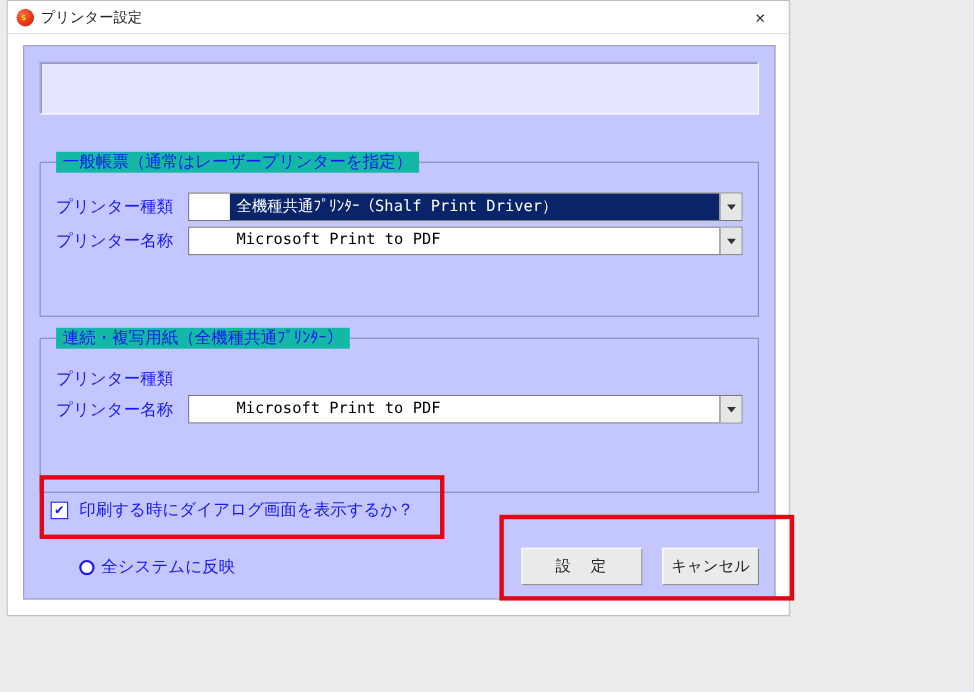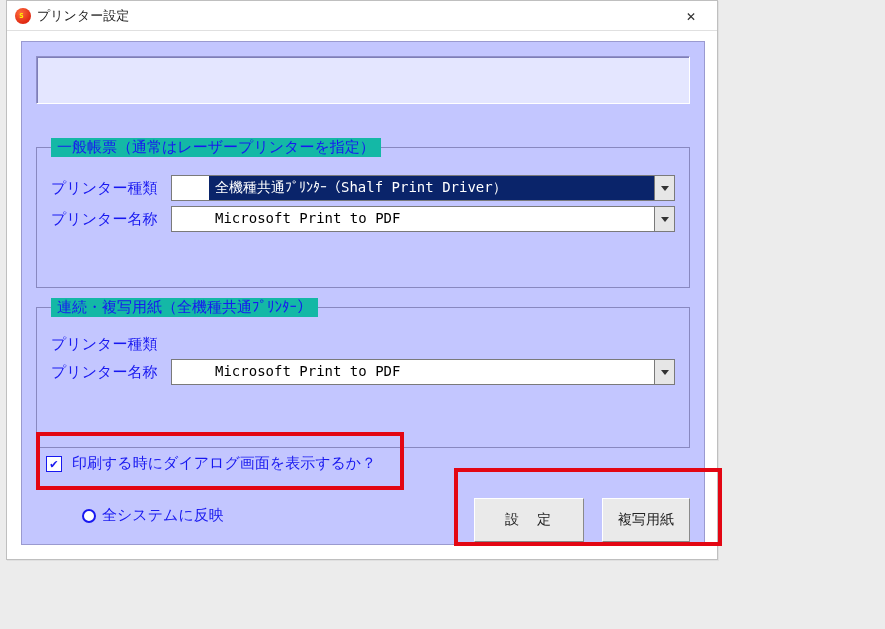--- a/index.html
+++ b/index.html
@@ -99,37 +99,37 @@
     display: flex; align-items: center; gap: 10px;
     color: #1818f0; font-size: 15px;
   }
   .chk {
     width: 16px; height: 16px; background: #fff;
     border: 1px solid #1818f0;
     display: flex; align-items: center; justify-content: center;
     color: #1818f0; font-size: 13px; font-weight: bold;
   }
   .radio-row {
-    position: absolute; left: 60px; top: 464px;
+    position: absolute; left: 50px; top: 464px;
     display: flex; align-items: center; gap: 30px;
     color: #1818f0; font-size: 15px;
   }
   .radio {
     width: 14px; height: 14px; border-radius: 50%;
     border: 2px solid #1818f0; background: #fff;
     display: flex; align-items: center; justify-content: center;
     margin-right: 6px;
   }
   .radio.sel::after {
     content: ""; width: 6px; height: 6px; border-radius: 50%;
     background: #1818f0;
   }
   .rwrap { display: flex; align-items: center; }
   .btn {
-    position: absolute; top: 456px; height: 44px;
+    position: absolute; top: 456px; height: 34px;
     background: #eaeaea;
     display: flex; align-items: center; justify-content: center;
     font-size: 14px; color: #222;
     cursor: pointer; letter-spacing: 2px;
     border-top:1px solid #fff; border-left:1px solid #fff;
     border-right:1px solid #8a8a8a; border-bottom:1px solid #8a8a8a;
   }
   .btn-set { left: 452px; width: 110px; }
   .btn-cancel { left: 580px; width: 88px; letter-spacing: 0; }
   .highlight-box {
@@ -204,20 +204,20 @@
       <div class="rwrap">
         <div class="radio"></div>
         <span>全システムに反映</span>
       </div>
     </div>
 
     <div class="btn btn-set">
       <span>設　定</span>
     </div>
     <div class="btn btn-cancel">
-      <span>複写用紙</span>
+      <span>キャンセル</span>
     </div>
 
     <div class="highlight-box hl1"></div>
     <div class="highlight-box hl2"></div>
 
   </div>
 </div>
 
 </body></html>

